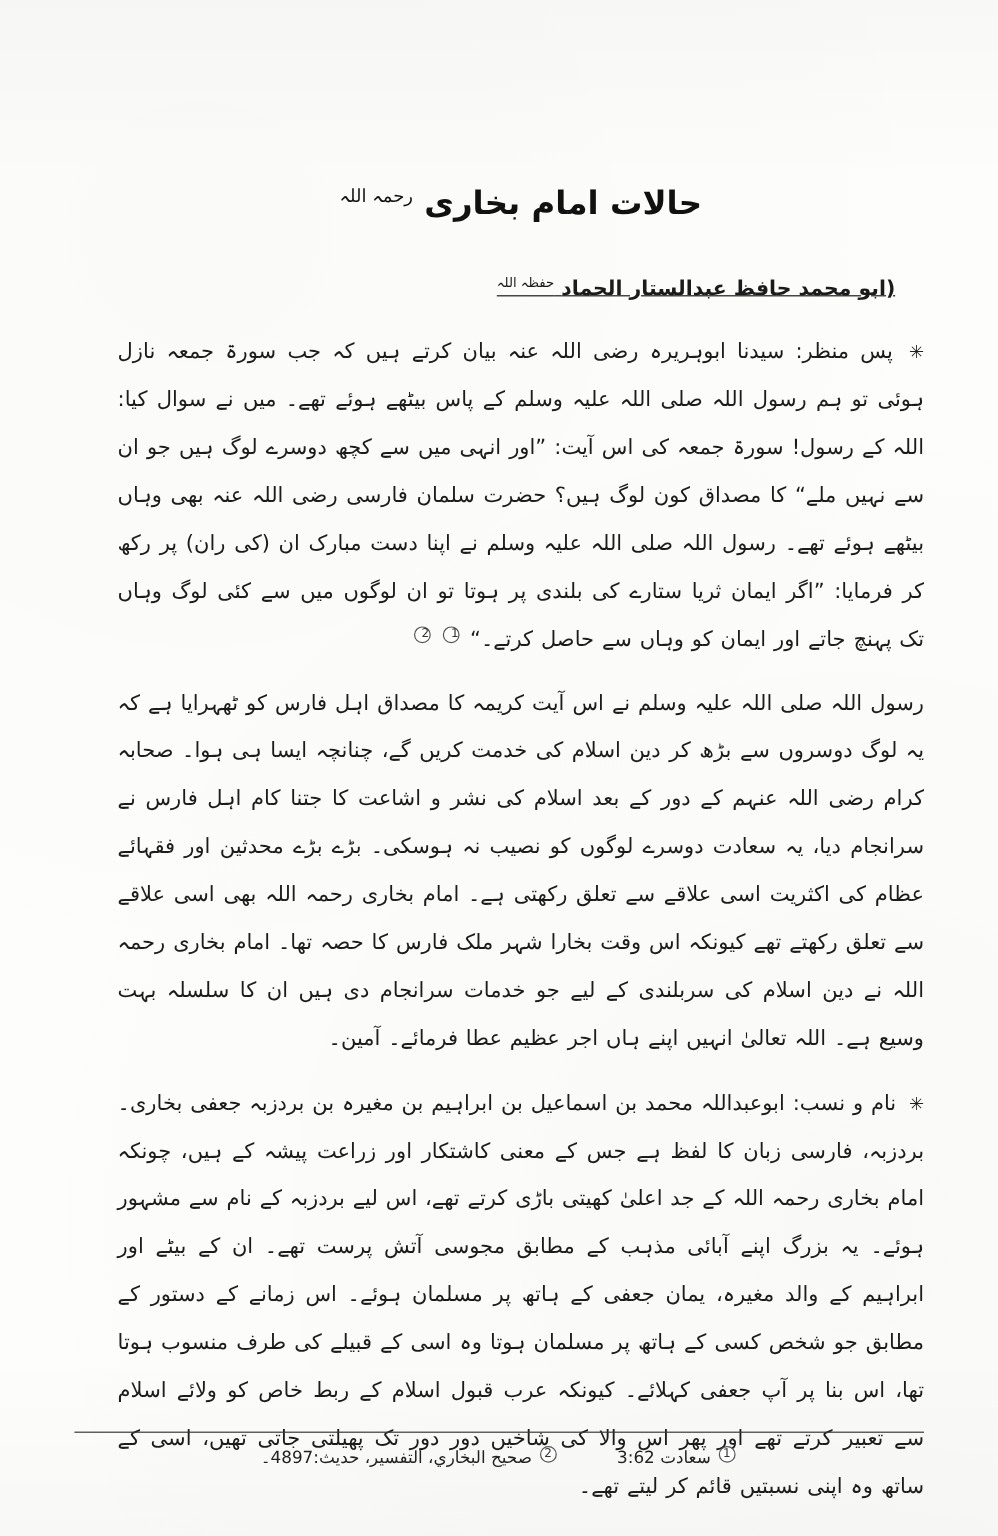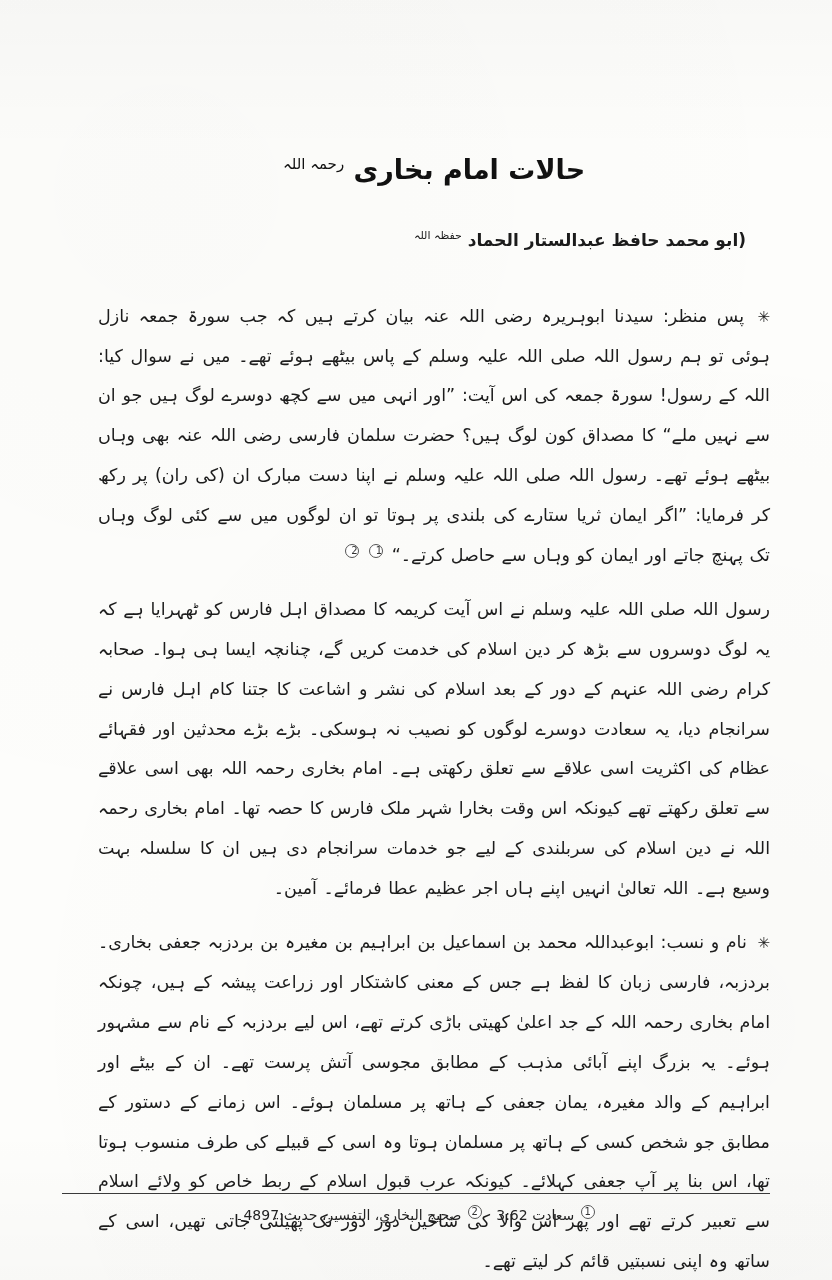--- a/index.html
+++ b/index.html
@@ -49,23 +49,24 @@
   }
   .doc-title .honorific {
     font-size: 15px;
     vertical-align: super;
     font-weight: 400;
   }
   .byline {
     font-size: 17px;
     font-weight: 600;
     color: #1b1b1b;
-    margin: 36px 24px 43px 0;
+    margin: 36px 24px 20px 0;
     line-height: 1.6;
     direction: rtl;
+    text-decoration: underline;
   }
   .byline .honorific {
     font-size: 11px;
     vertical-align: super;
     font-weight: 400;
   }
   .para {
     direction: rtl;
     text-align: justify;
     text-align-last: right;
@@ -108,21 +109,21 @@
     width: 100%;
   }
   .footnotes {
     direction: rtl;
     text-align: center;
     font-size: 14px;
     color: #222;
     line-height: 1.7;
   }
   .footnotes .fn {
-    margin: 0 4px;
+    margin: 0 22px;
     white-space: nowrap;
   }
 </style>
 </head>
 <body>
 
 <div class="page">
   <div class="content">
 
     <h1 class="doc-title">

